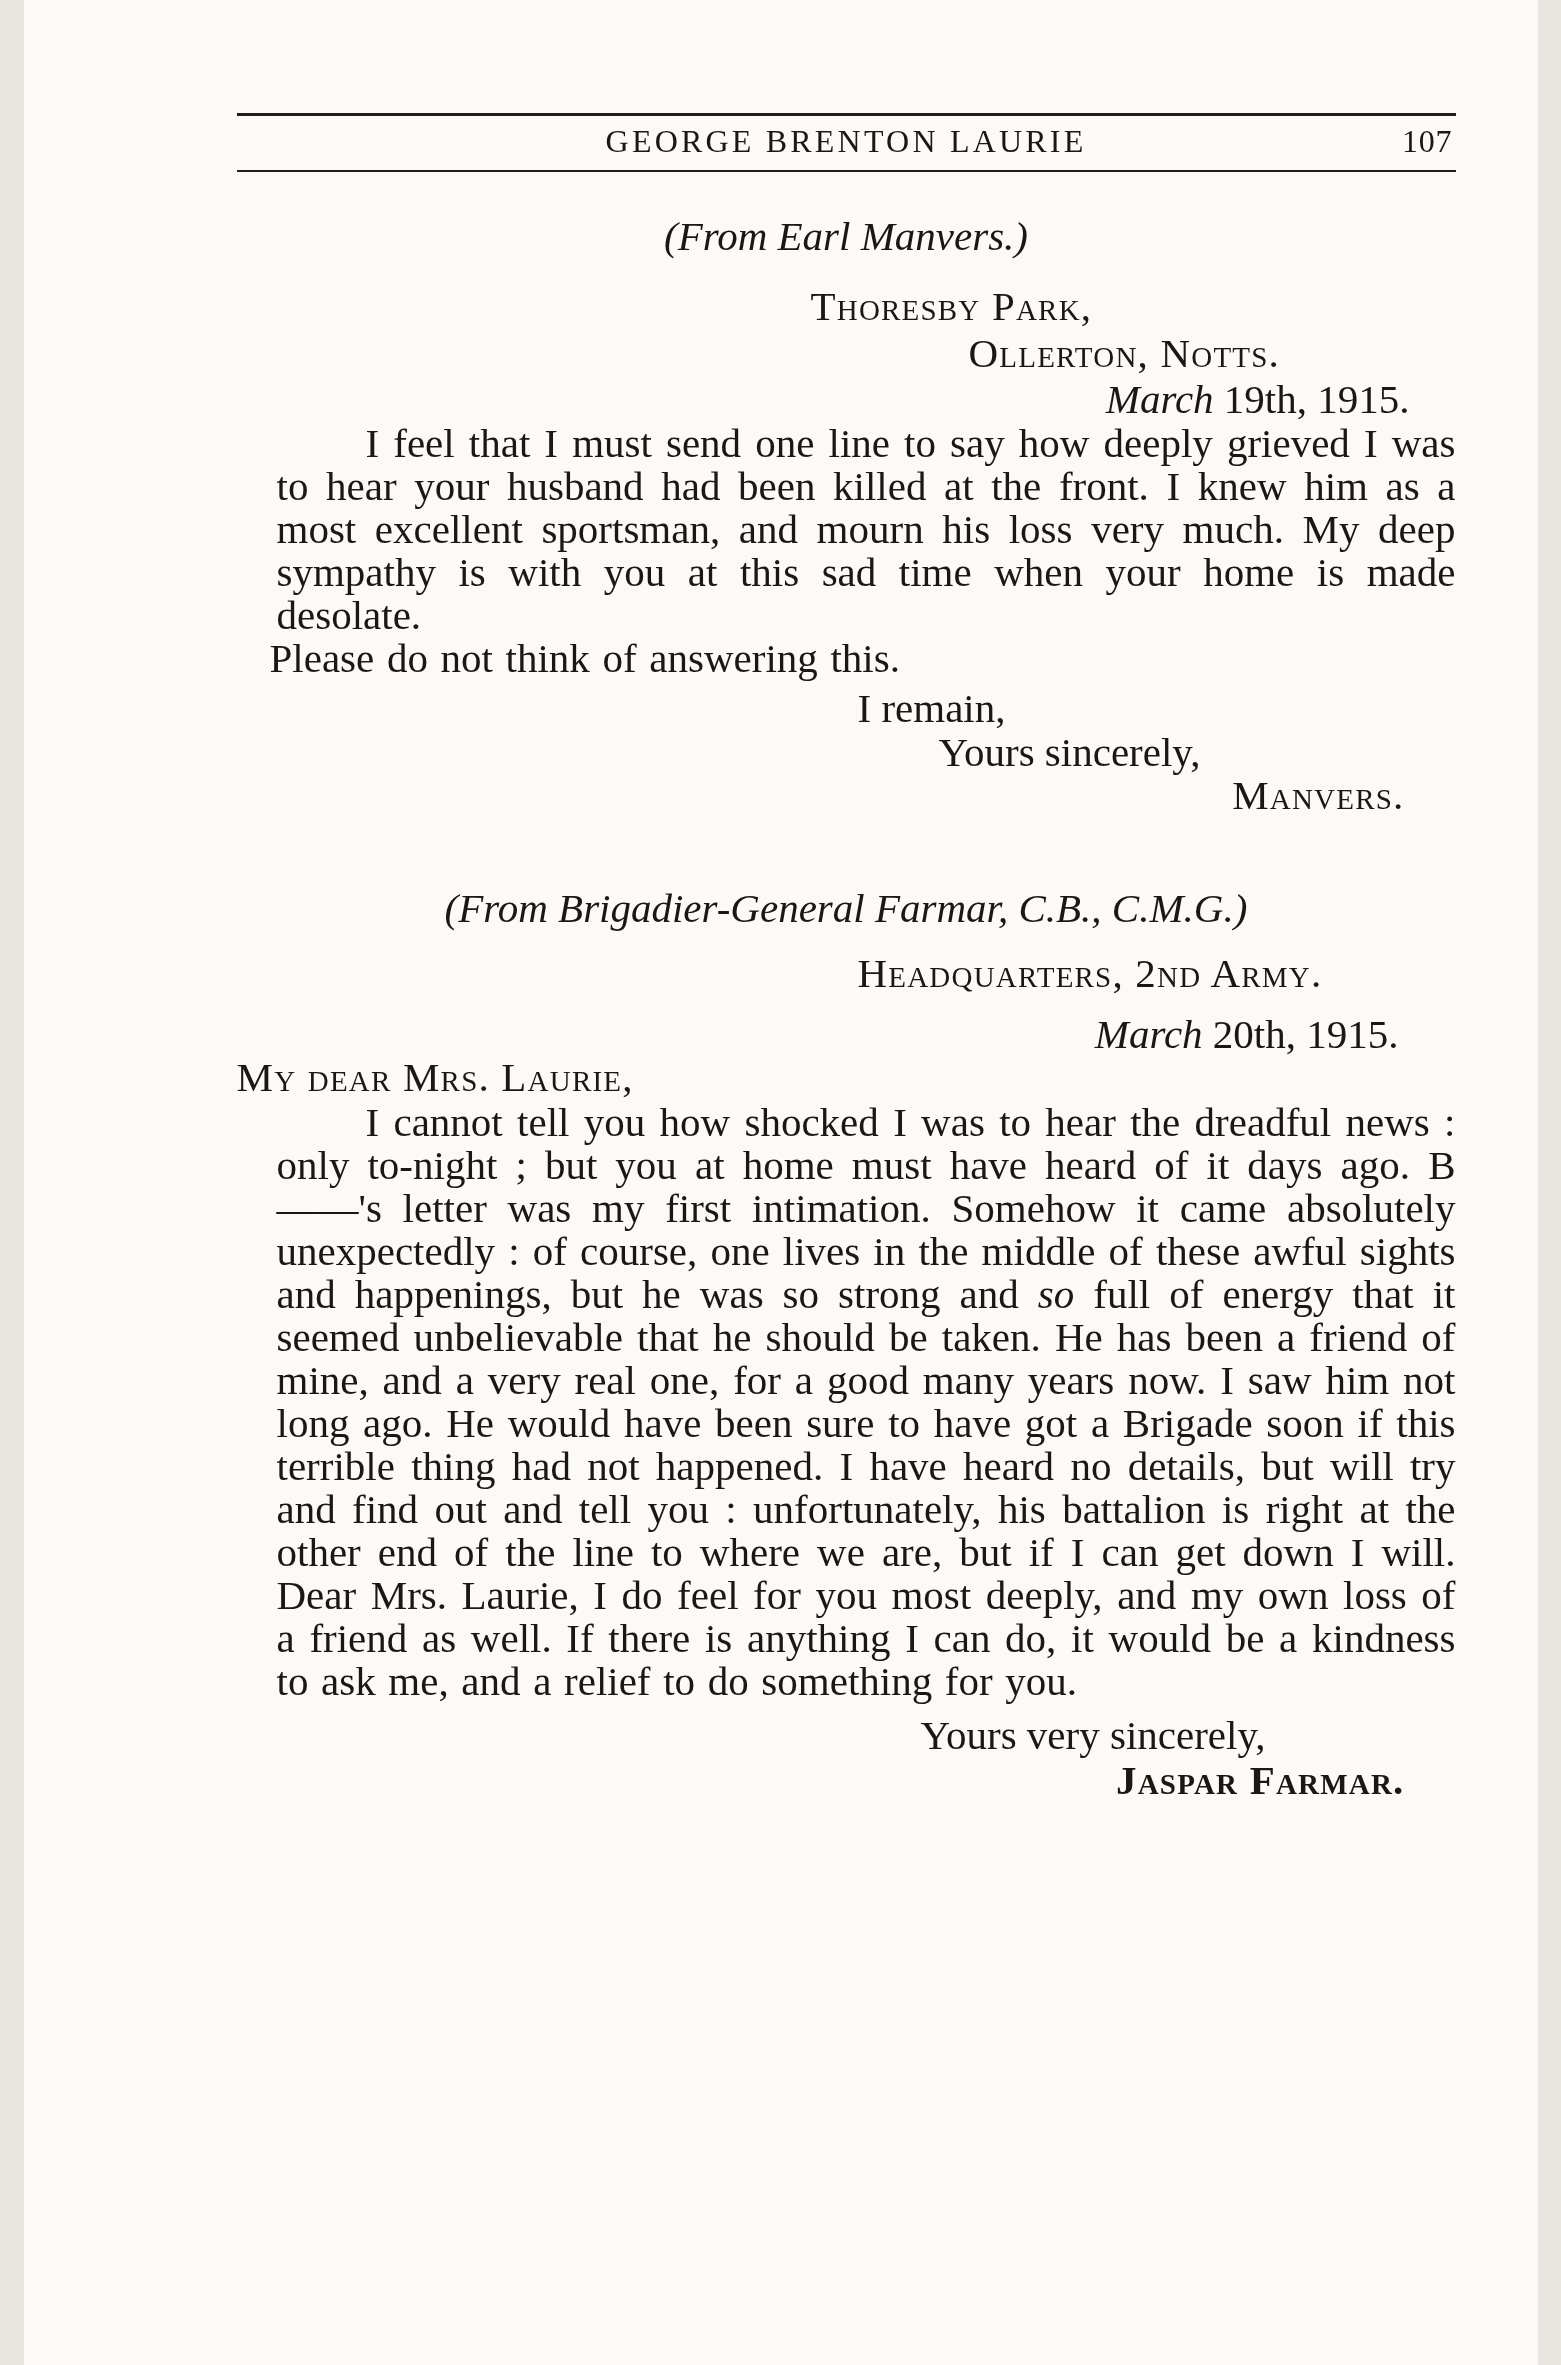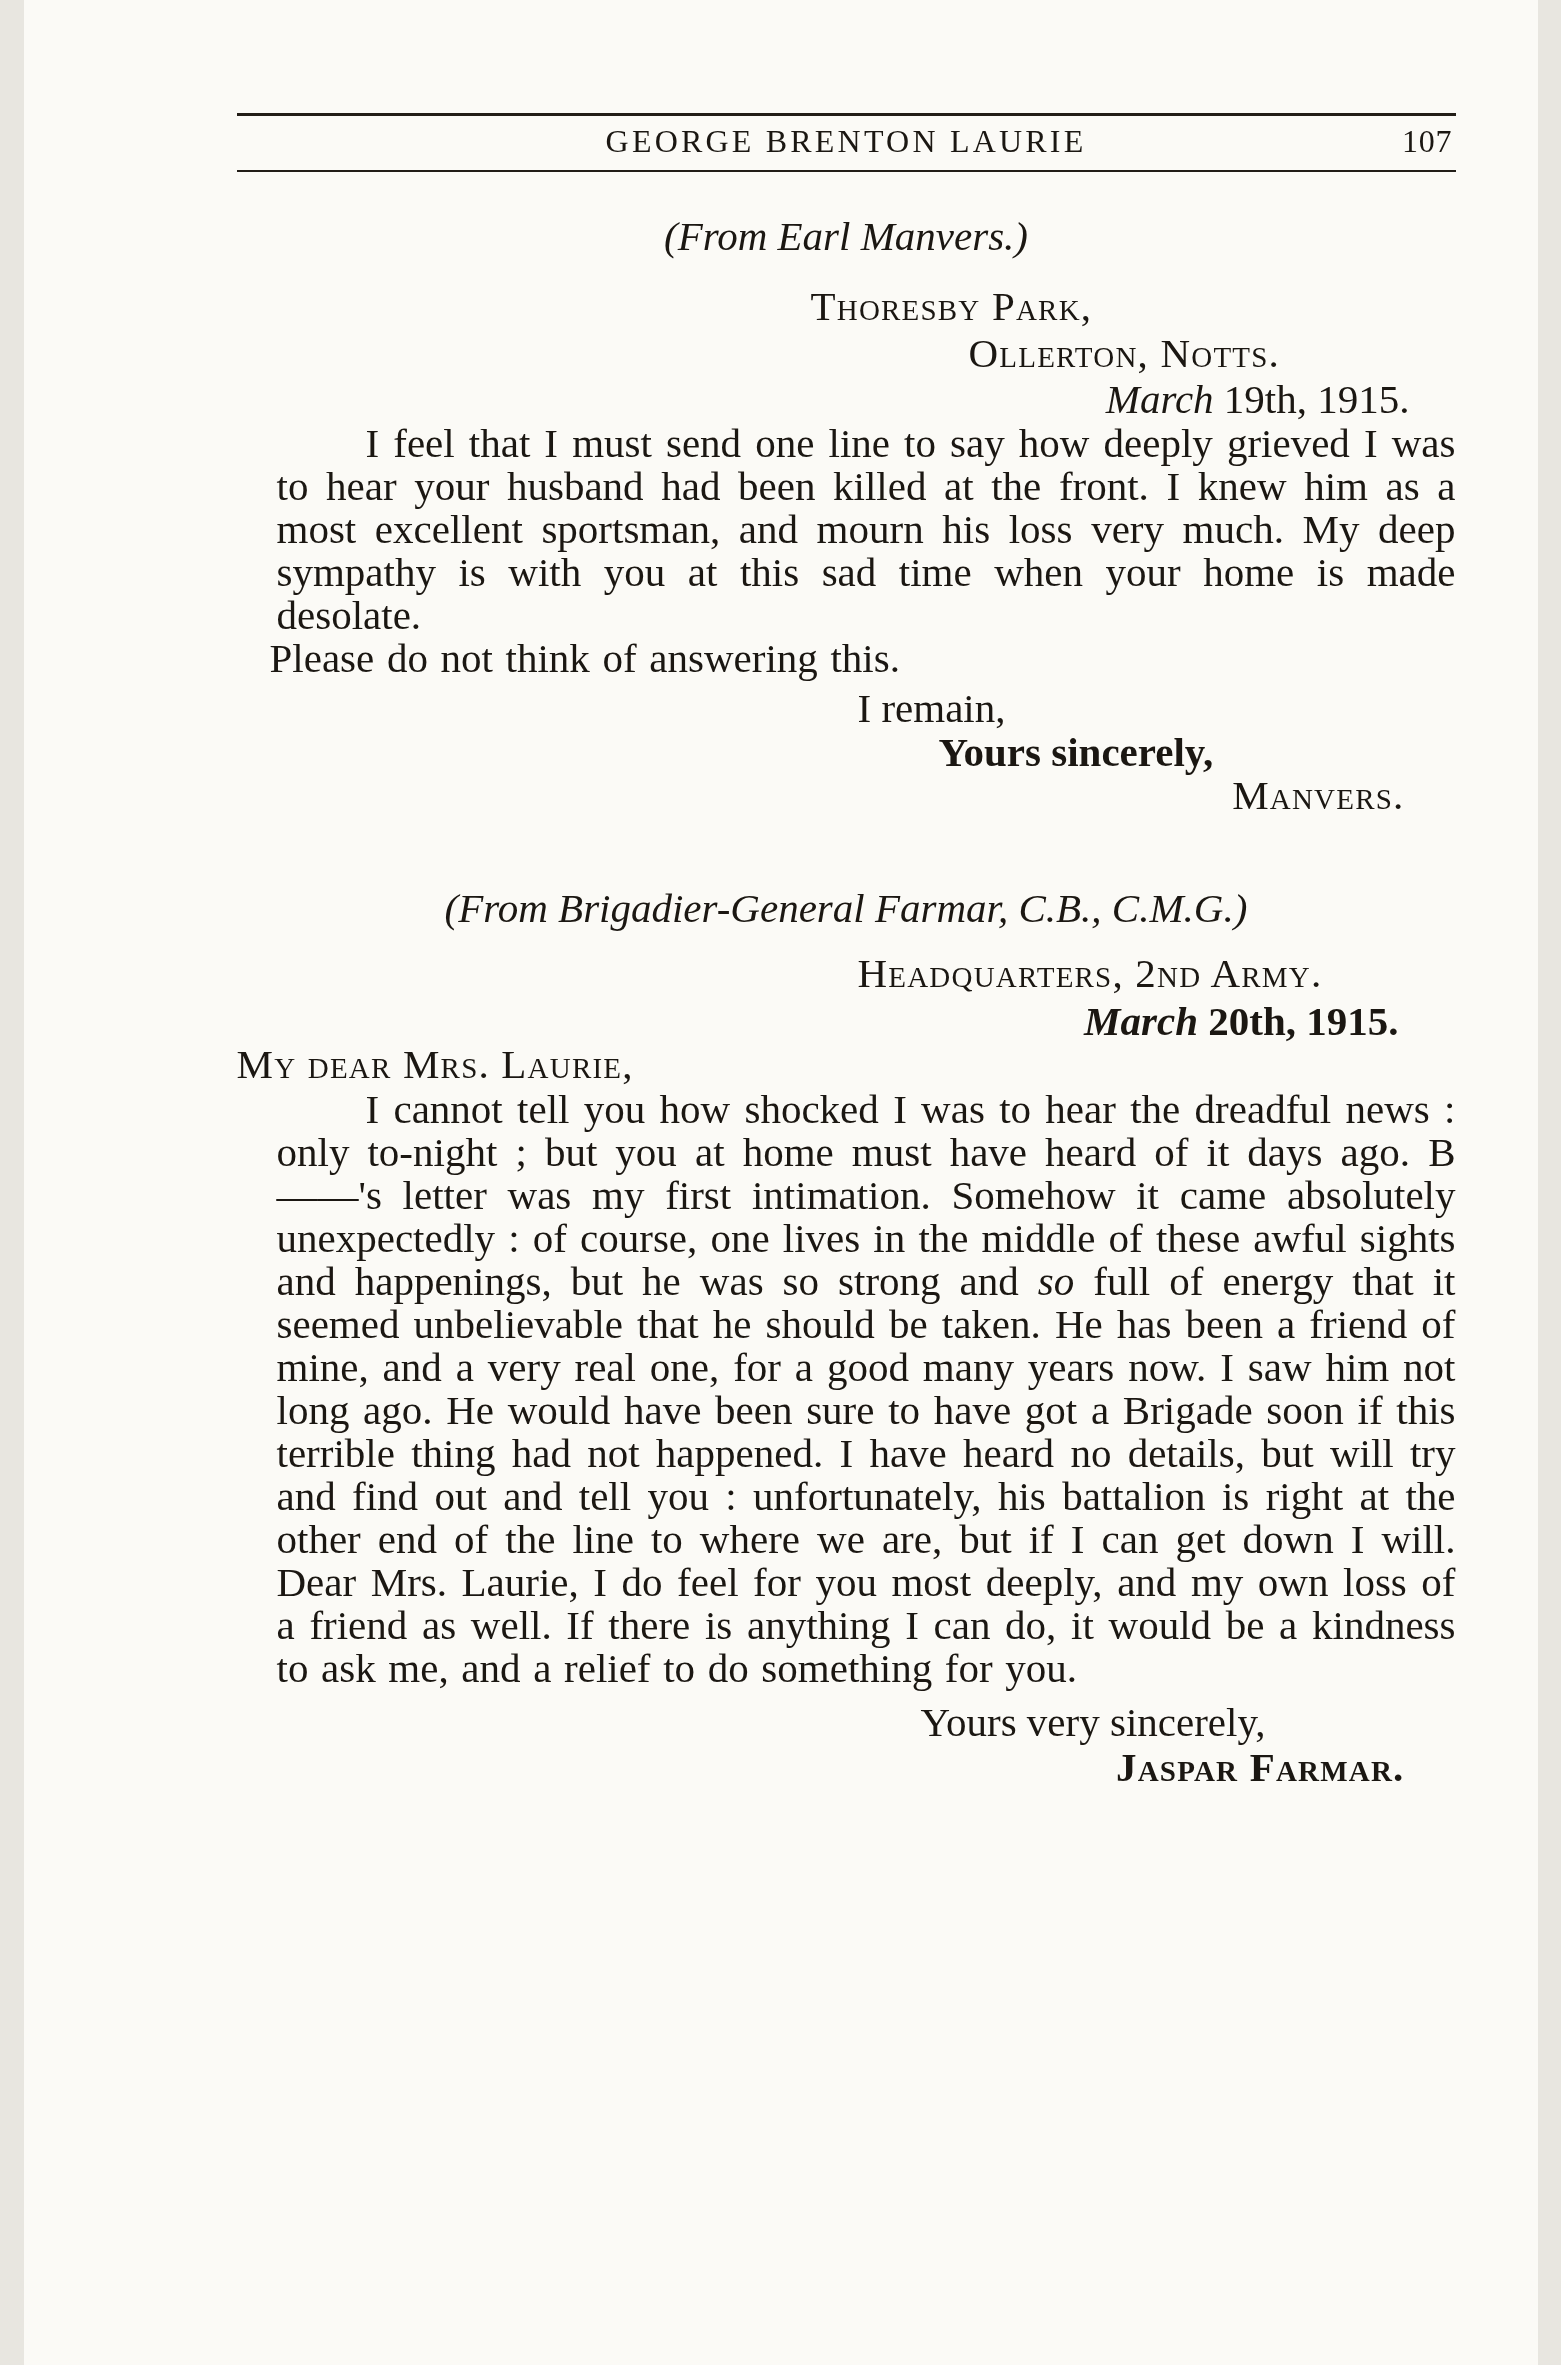--- a/index.html
+++ b/index.html
@@ -72,27 +72,27 @@
 
   
   .l1-attribution { margin-top: 43px; }
   .l1-address-1 { margin-top: 27px; margin-left: 574px; }
   .l1-address-2 { margin-top: 3.2px;  margin-left: 732px; }
   .l1-date      { margin-top: 3.2px; }
   .l1-salutation{ margin-top: 0px; }
   .l1-para-1    { margin-top: 1.6px; }
   .l1-para-2    { margin-top: 0px; }
   .l1-closing-1 { margin-top: 6.4px; margin-left: 621px; }
-  .l1-closing-2 { margin-top: 1.6px; margin-left: 702px; font-weight: bold; }
+  .l1-closing-2 { margin-top: 1.6px; margin-left: 702px; }
   .l1-signature { margin-top: 0px; text-align: right; padding-right: 51px; }
 
   
   .l2-attribution { margin-top: 70px; }
   .l2-address-1 { margin-top: 22px; margin-left: 621px; }
-  .l2-date      { margin-top: 5px; padding-right: 57px; font-weight: bold; }
+  .l2-date      { margin-top: 18px; padding-right: 57px; }
   .l2-salutation{ margin-top: 0px; }
   .l2-body      { margin-top: 1.6px; }
   .l2-closing-1 { margin-top: 11px; margin-left: 684px; }
   .l2-signature { margin-top: 1.6px; text-align: right; padding-right: 51px; font-weight: bold; }
 </style>
 </head>
 <body>
 
 <div class="page">
   <div class="text-block">

